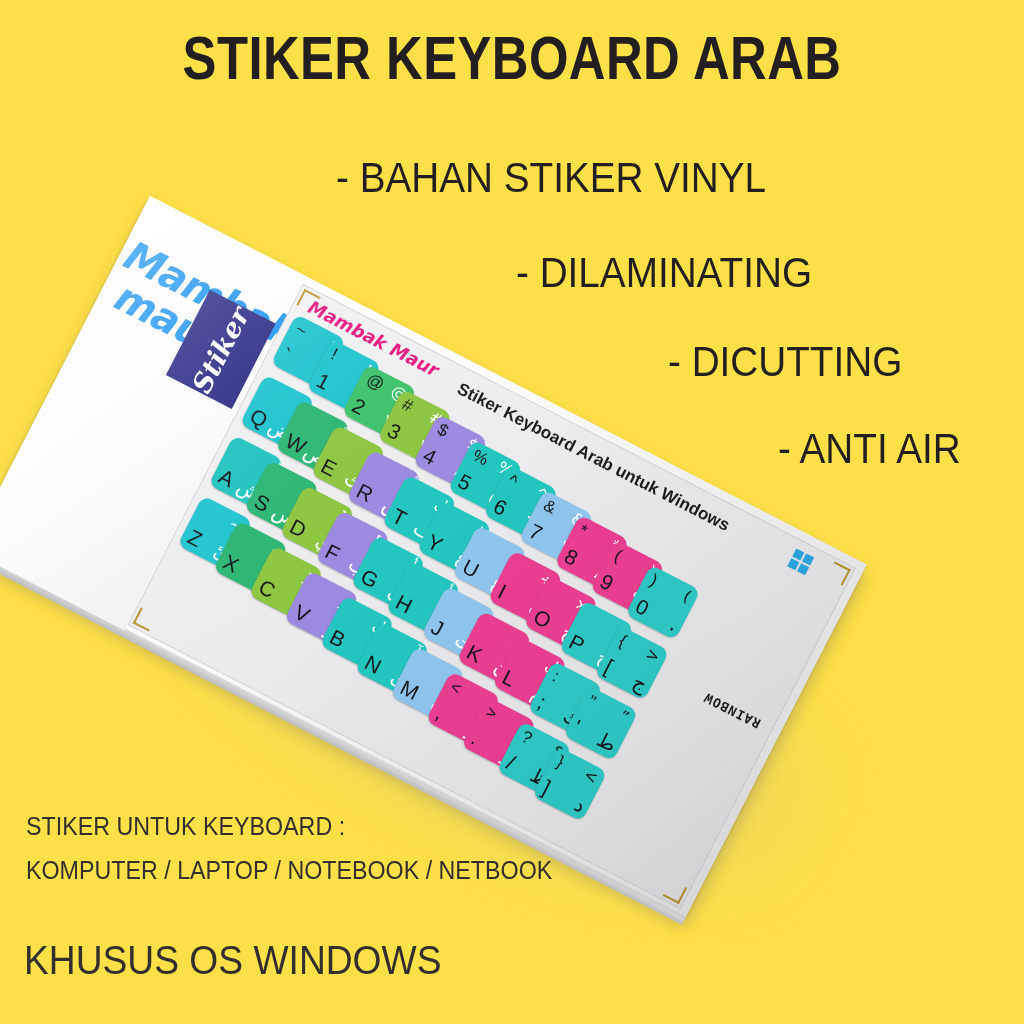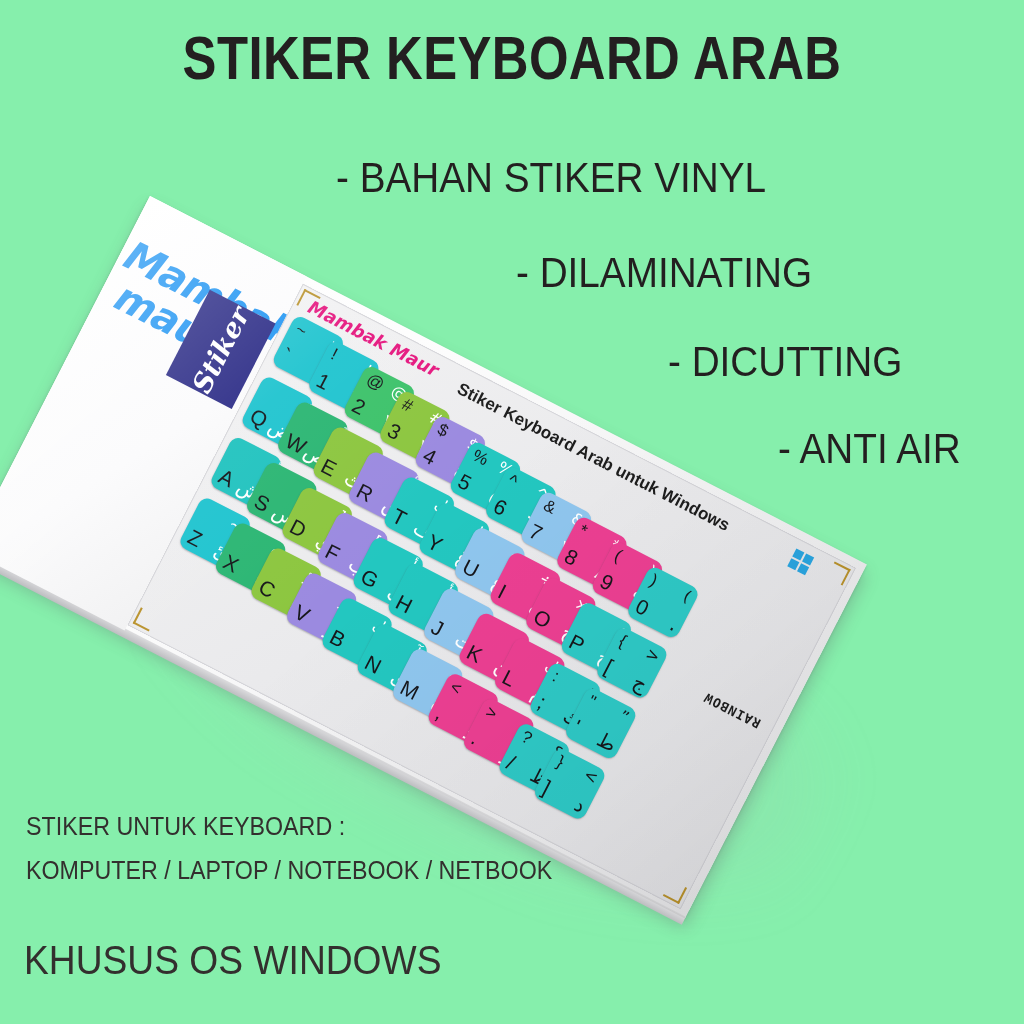--- a/index.html
+++ b/index.html
@@ -13,21 +13,21 @@
     font-family: "Liberation Sans", sans-serif;
     overflow: hidden;
     position: relative;
   }
 
   #stage {
     position: absolute;
     inset: 0;
     width: 1024px;
     height: 1024px;
-    background: #86efac;
+    background: #fde047;
   }
 
   
   .headline {
     position: absolute;
     left: 0;
     top: 22px;
     width: 1024px;
     text-align: center;
     font-family: "Liberation Sans Narrow", "Liberation Sans", sans-serif;

